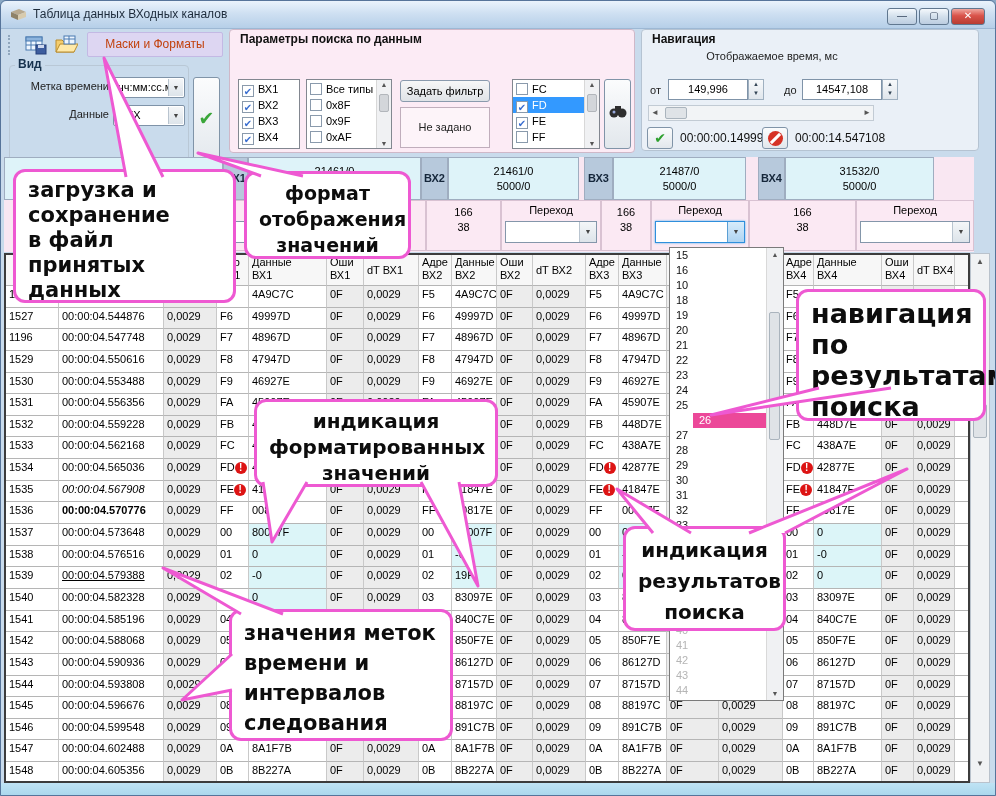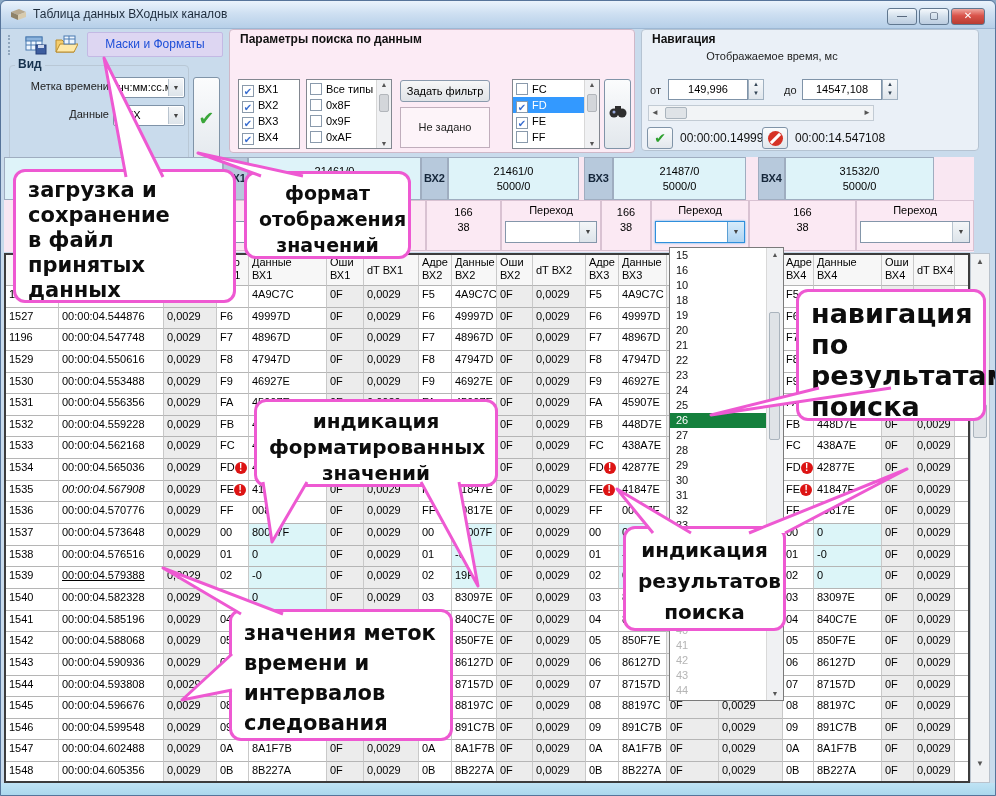--- a/index.html
+++ b/index.html
@@ -13,21 +13,21 @@
   .title-text{position:absolute;left:32px;top:6px;font-size:12px;color:#1e2c3c;}
   .winbtn{position:absolute;top:7px;height:17px;border:1px solid #60778f;border-radius:3px;
     background:linear-gradient(#f4f8fc,#d3e0ec 50%,#bccde0);font-size:10px;line-height:14px;text-align:center;color:#33435a;}
   .btn-min{left:886px;width:30px;} .btn-max{left:918px;width:30px;}
   .btn-close{left:950px;width:34px;background:linear-gradient(#f0a8a0,#d9534a 45%,#b83c32);color:#fff;font-weight:bold;}
   
   .toolbar{position:absolute;left:4px;top:31px;width:222px;height:26px;}
   .grip{position:absolute;left:3px;top:3px;width:3px;height:20px;border-left:2px dotted #8fa6bd;}
   .tbtn{position:absolute;top:1px;width:26px;height:24px;border:1px solid transparent;border-radius:2px;}
   .masks-btn{position:absolute;left:82px;top:0px;width:136px;height:25px;background:#ddd6f2;border:1px solid #c3b9e4;
-    border-radius:2px;font-size:12px;color:#1d4ed8;text-align:center;line-height:23px;}
+    border-radius:2px;font-size:12px;color:#c2410c;text-align:center;line-height:23px;}
   
   .view-group{position:absolute;left:8px;top:64px;width:180px;height:99px;border:1px solid #b9c8d6;border-radius:4px;}
   .view-title{position:absolute;left:14px;top:56px;font-size:12px;font-weight:bold;color:#16324e;background:#c9dbec;padding:0 3px;}
   .vrow{position:absolute;left:0;width:100%;height:21px;}
   .vlabel{position:absolute;left:2px;top:3px;width:98px;font-size:11px;color:#222;text-align:right;}
   .combo{position:absolute;left:104px;top:0;width:72px;height:21px;background:#fff;border:1px solid #7f93a8;border-radius:2px;
      font-size:11px;line-height:19px;padding-left:4px;overflow:hidden;white-space:nowrap;}
   .combo .arr{position:absolute;right:1px;top:1px;width:15px;height:17px;background:linear-gradient(#f4f6f8,#dde4ea);
      border-left:1px solid #b9c4cf;text-align:center;font-size:7px;line-height:17px;color:#444;}
   .apply-btn{position:absolute;left:192px;top:76px;width:27px;height:84px;border:1px solid #8094a8;border-radius:3px;
@@ -101,21 +101,21 @@
      font-size:10px;line-height:12px;text-align:center;margin-left:0px;}
   
   .vsb{position:absolute;left:969px;top:252px;width:20px;height:530px;background:#f0f2f4;border:1px solid #b9c2cc;font-size:8px;color:#555;}
   .vsb .up{position:absolute;top:3px;width:100%;text-align:center;}
   .vsb .dn{position:absolute;bottom:14px;width:100%;text-align:center;}
   .vsb .th{position:absolute;left:2px;top:150px;width:14px;height:34px;background:#dfe3e7;border:1px solid #aab4bd;border-radius:2px;}
   .bottom-strip{position:absolute;left:0;top:782px;width:996px;height:14px;background:linear-gradient(#bfe3f4,#a8d6ec);}
   
   .dd{position:absolute;left:668px;top:246px;width:115px;height:454px;background:#fff;border:1px solid #7a7a7a;z-index:20;}
   .dd-item{height:15px;line-height:15px;font-size:11px;padding-left:6px;color:#111;}
-  .dd-item.sel{background:#15803d;color:#fff;}
+  .dd-item.sel{background:#ec4899;color:#fff;margin-left:23px;}
   .dd-item.grayed{color:#b5b5b5;}
   .dd .sb{position:absolute;right:0;top:0;width:17px;height:100%;background:#f0f1f3;border-left:1px solid #d9d9d9;font-size:7px;color:#555;}
   .dd .sb .up{position:absolute;top:3px;width:100%;text-align:center;}
   .dd .sb .dn{position:absolute;bottom:3px;width:100%;text-align:center;}
   .dd .sb .th{position:absolute;left:2px;top:64px;width:11px;height:128px;background:#dfe3e7;border:1px solid #aab4bd;border-radius:2px;}
   
   .callout{position:absolute;z-index:50;background:#fff;border:3px solid #ee59d2;border-radius:12px;
      font-family:"DejaVu Sans","Liberation Sans",sans-serif;font-weight:bold;color:#0d0d0d;
      white-space:pre-line;padding:6px 12px;}
   .co1{left:12px;top:168px;width:223px;height:134px;font-size:21px;line-height:25px;}
@@ -614,21 +614,21 @@
         <div class="tcell gray gray" style="width: 52px; flex: 0 0 52px;">0F</div>
         <div class="tcell gray gray" style="width: 64px; flex: 0 0 64px;">0,0029</div>
         <div class="tcell " style="width: 31px; flex: 0 0 31px;">FE<span class="erricon">!</span></div>
         <div class="tcell " style="width: 68px; flex: 0 0 68px;">41847E</div>
         <div class="tcell gray gray" style="width: 32px; flex: 0 0 32px;">0F</div>
         <div class="tcell gray gray" style="width: 41px; flex: 0 0 41px;">0,0029</div>
         <div class="tcell " style="width: 15px; flex: 0 0 15px;"></div>
       </div>
       <div class="trow">
         <div class="tcell " style="width: 53px; flex: 0 0 53px;">1536</div>
-        <div class="tcell " style="width: 105px; flex: 0 0 105px;">00:00:04.570776</div>
+        <div class="tcell " style="width: 105px; flex: 0 0 105px; font-weight: bold;">00:00:04.570776</div>
         <div class="tcell gray gray" style="width: 53px; flex: 0 0 53px;">0,0029</div>
         <div class="tcell " style="width: 32px; flex: 0 0 32px;">FF</div>
         <div class="tcell " style="width: 78px; flex: 0 0 78px;">00817E</div>
         <div class="tcell gray gray" style="width: 37px; flex: 0 0 37px;">0F</div>
         <div class="tcell gray gray" style="width: 55px; flex: 0 0 55px;">0,0029</div>
         <div class="tcell " style="width: 33px; flex: 0 0 33px;">FF</div>
         <div class="tcell " style="width: 45px; flex: 0 0 45px;">00817E</div>
         <div class="tcell gray gray" style="width: 36px; flex: 0 0 36px;">0F</div>
         <div class="tcell gray gray" style="width: 53px; flex: 0 0 53px;">0,0029</div>
         <div class="tcell " style="width: 33px; flex: 0 0 33px;">FF</div>

